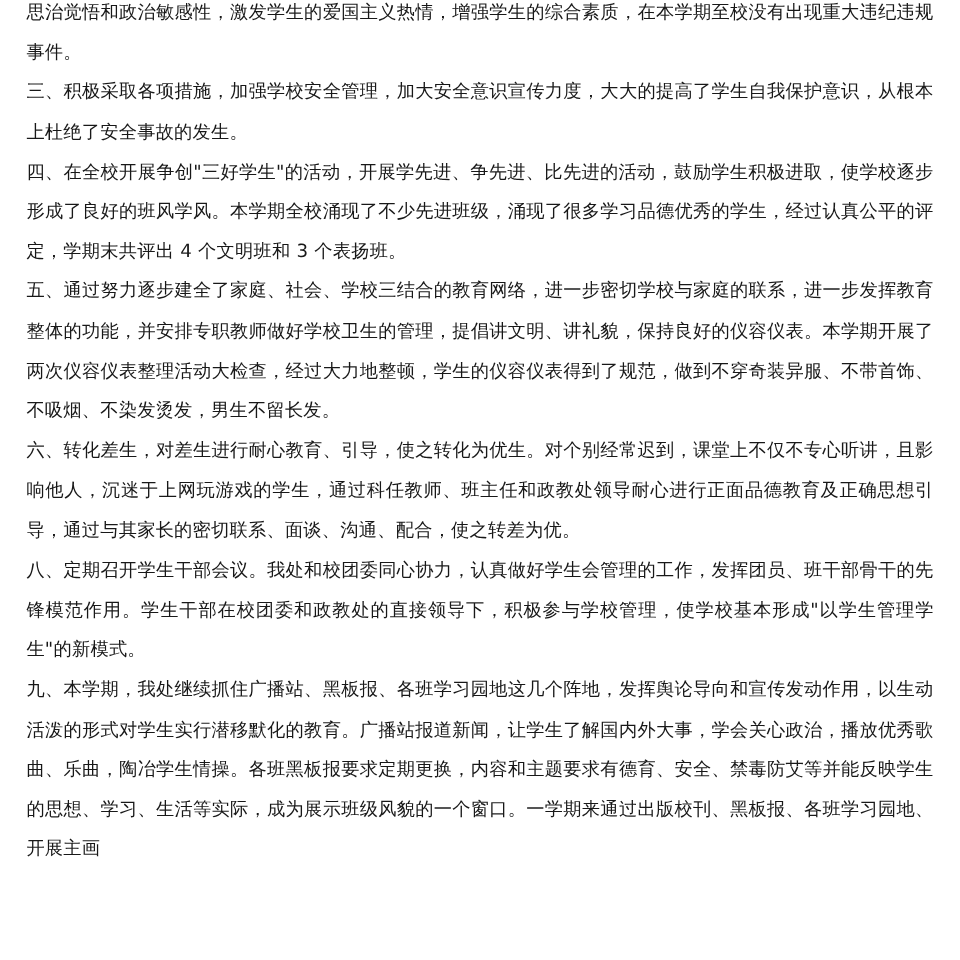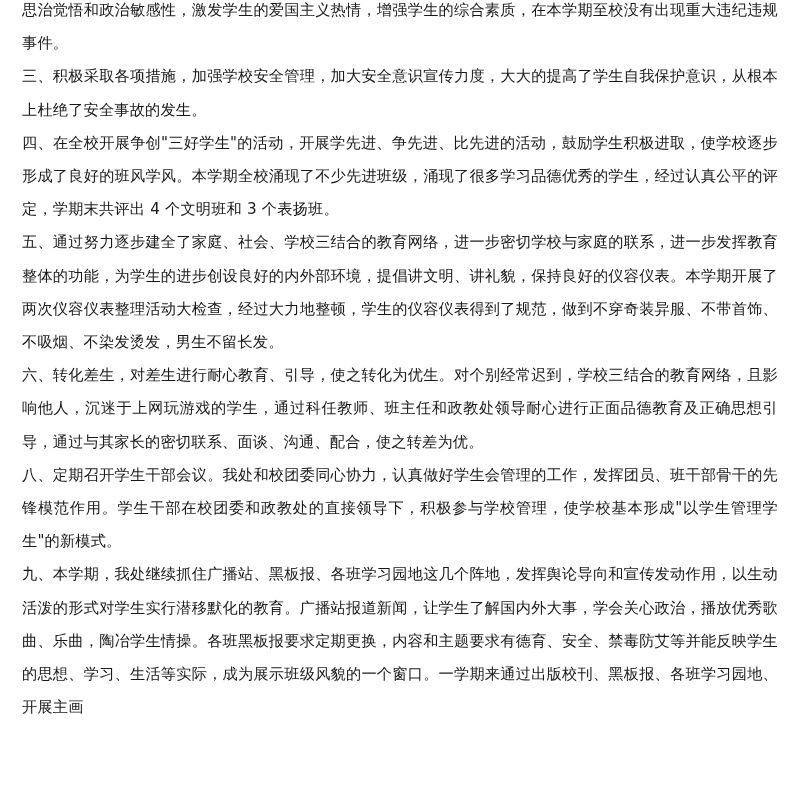--- a/index.html
+++ b/index.html
@@ -38,17 +38,17 @@
     
   }
 </style>
 </head>
 <body>
 
 <div id="doc">
   <p class="para first">思治觉悟和政治敏感性，激发学生的爱国主义热情，增强学生的综合素质，在本学期至校没有出现重大违纪违规事件。</p>
   <p class="para">三、积极采取各项措施，加强学校安全管理，加大安全意识宣传力度，大大的提高了学生自我保护意识，从根本上杜绝了安全事故的发生。</p>
   <p class="para">四、在全校开展争创"三好学生"的活动，开展学先进、争先进、比先进的活动，鼓励学生积极进取，使学校逐步形成了良好的班风学风。本学期全校涌现了不少先进班级，涌现了很多学习品德优秀的学生，经过认真公平的评定，学期末共评出 4 个文明班和 3 个表扬班。</p>
-  <p class="para">五、通过努力逐步建全了家庭、社会、学校三结合的教育网络，进一步密切学校与家庭的联系，进一步发挥教育整体的功能，为学生的进步创设良好的内外部环境，提倡讲文明、讲礼貌，保持良好的仪容仪表。本学期开展了两次仪容仪表整理活动大检查，经过大力地整顿，学生的仪容仪表得到了规范，做到不穿奇装异服、不带首饰、不吸烟、不染发烫发，男生不留长发。</p>
-  <p class="para">六、转化差生，对差生进行耐心教育、引导，使之转化为优生。对个别经常迟到，学校三结合的教育网络，且影响他人，沉迷于上网玩游戏的学生，通过科任教师、班主任和政教处领导耐心进行正面品德教育及正确思想引导，通过与其家长的密切联系、面谈、沟通、配合，使之转差为优。</p>
+  <p class="para">五、通过努力逐步建全了家庭、社会、学校三结合的教育网络，进一步密切学校与家庭的联系，进一步发挥教育整体的功能，并安排专职教师做好学校卫生的管理，提倡讲文明、讲礼貌，保持良好的仪容仪表。本学期开展了两次仪容仪表整理活动大检查，经过大力地整顿，学生的仪容仪表得到了规范，做到不穿奇装异服、不带首饰、不吸烟、不染发烫发，男生不留长发。</p>
+  <p class="para">六、转化差生，对差生进行耐心教育、引导，使之转化为优生。对个别经常迟到，课堂上不仅不专心听讲，且影响他人，沉迷于上网玩游戏的学生，通过科任教师、班主任和政教处领导耐心进行正面品德教育及正确思想引导，通过与其家长的密切联系、面谈、沟通、配合，使之转差为优。</p>
   <p class="para">八、定期召开学生干部会议。我处和校团委同心协力，认真做好学生会管理的工作，发挥团员、班干部骨干的先锋模范作用。学生干部在校团委和政教处的直接领导下，积极参与学校管理，使学校基本形成"以学生管理学生"的新模式。</p>
   <p class="para last">九、本学期，我处继续抓住广播站、黑板报、各班学习园地这几个阵地，发挥舆论导向和宣传发动作用，以生动活泼的形式对学生实行潜移默化的教育。广播站报道新闻，让学生了解国内外大事，学会关心政治，播放优秀歌曲、乐曲，陶冶学生情操。各班黑板报要求定期更换，内容和主题要求有德育、安全、禁毒防艾等并能反映学生的思想、学习、生活等实际，成为展示班级风貌的一个窗口。一学期来通过出版校刊、黑板报、各班学习园地、开展主画</p>
 </div>
 
 </body></html>

